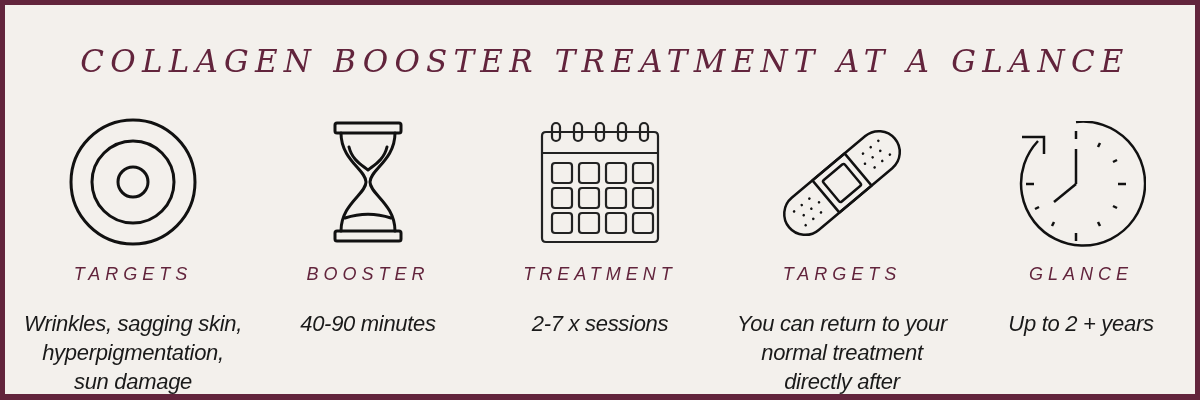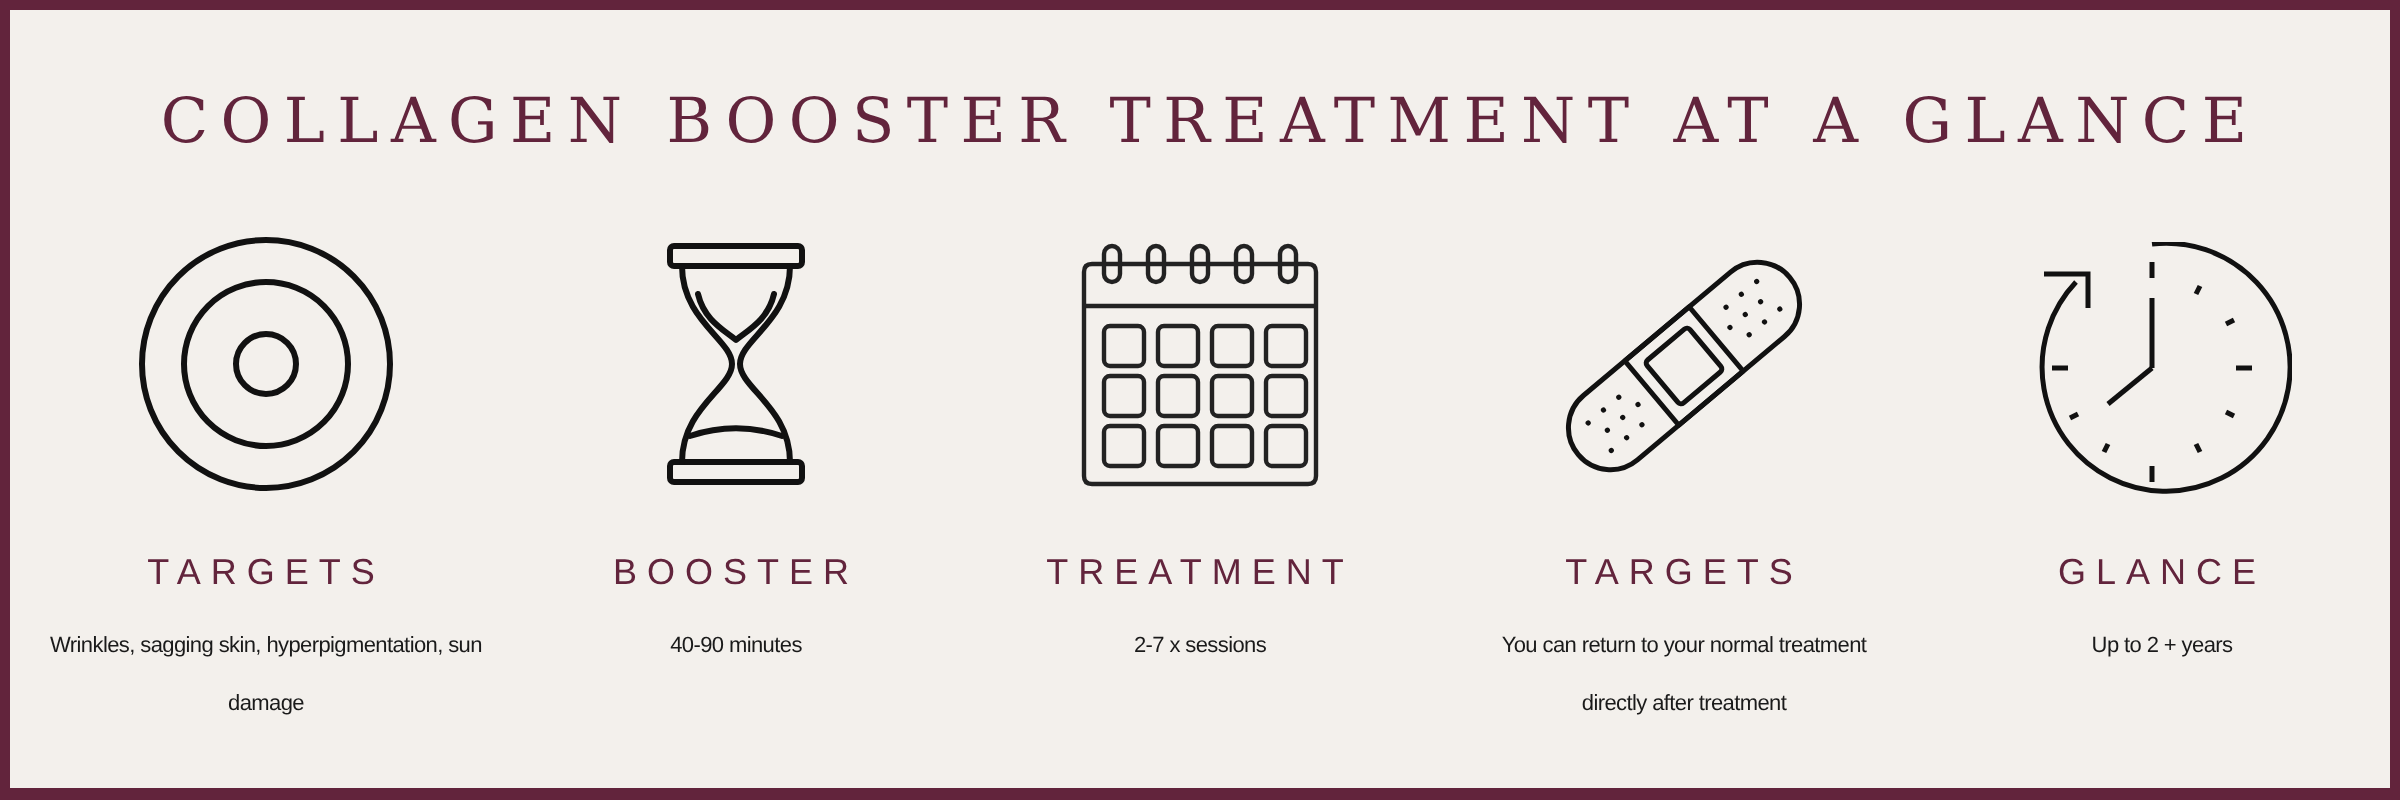--- a/index.html
+++ b/index.html
@@ -1,22 +1,22 @@
 <!DOCTYPE html>
 <html><head>
 <meta charset="utf-8">
 <style>
   html,body{margin:0;padding:0;}
   body{width:1200px;height:400px;overflow:hidden;background:#62243c;}
-  .frame{position:absolute;left:0;top:0;width:1200px;height:400px;box-sizing:border-box;border:5px solid #62243c;border-bottom-width:6px;background:#f3f0ec;}
+  .frame{position:absolute;left:0;top:0;width:1200px;height:400px;box-sizing:border-box;border:5px solid #62243c;border-bottom-width:6px;background:#f3f0ec;font-style:italic;}
   .title{position:absolute;left:0;top:36px;width:1200px;text-align:center;font-family:"DejaVu Serif",serif;font-size:31px;letter-spacing:6.2px;color:#62243c;line-height:40px;}
   .col{position:absolute;top:0;width:240px;text-align:center;}
   .icon{position:absolute;left:50%;top:112px;transform:translateX(-50%);}
-  .label{position:absolute;top:269px;left:0;width:100%;font-family:"Liberation Sans",sans-serif;font-size:18px;letter-spacing:5px;color:#62243c;line-height:24px;}
-  .desc{position:absolute;top:304px;left:50%;transform:translateX(-50%);width:230px;font-family:"Liberation Sans",sans-serif;font-size:11px;letter-spacing:-0.3px;color:#1a1a1a;line-height:29px;}
+  .label{position:absolute;top:257px;left:0;width:100%;font-family:"Liberation Sans",sans-serif;font-size:18px;letter-spacing:5px;color:#62243c;line-height:24px;}
+  .desc{position:absolute;top:304px;left:50%;transform:translateX(-50%);width:230px;font-family:"Liberation Sans",sans-serif;font-size:22px;letter-spacing:-0.3px;color:#1a1a1a;line-height:29px;}
 </style>
 </head>
 <body>
 
 <div class="frame">
   <div class="title">COLLAGEN BOOSTER TREATMENT AT A GLANCE</div>
 
   <div class="col" style="left:8px;">
     <div class="icon" style="top:112px;">
       <svg width="130" height="130" viewBox="0 0 130 130" fill="none" stroke="#111" stroke-width="3">

